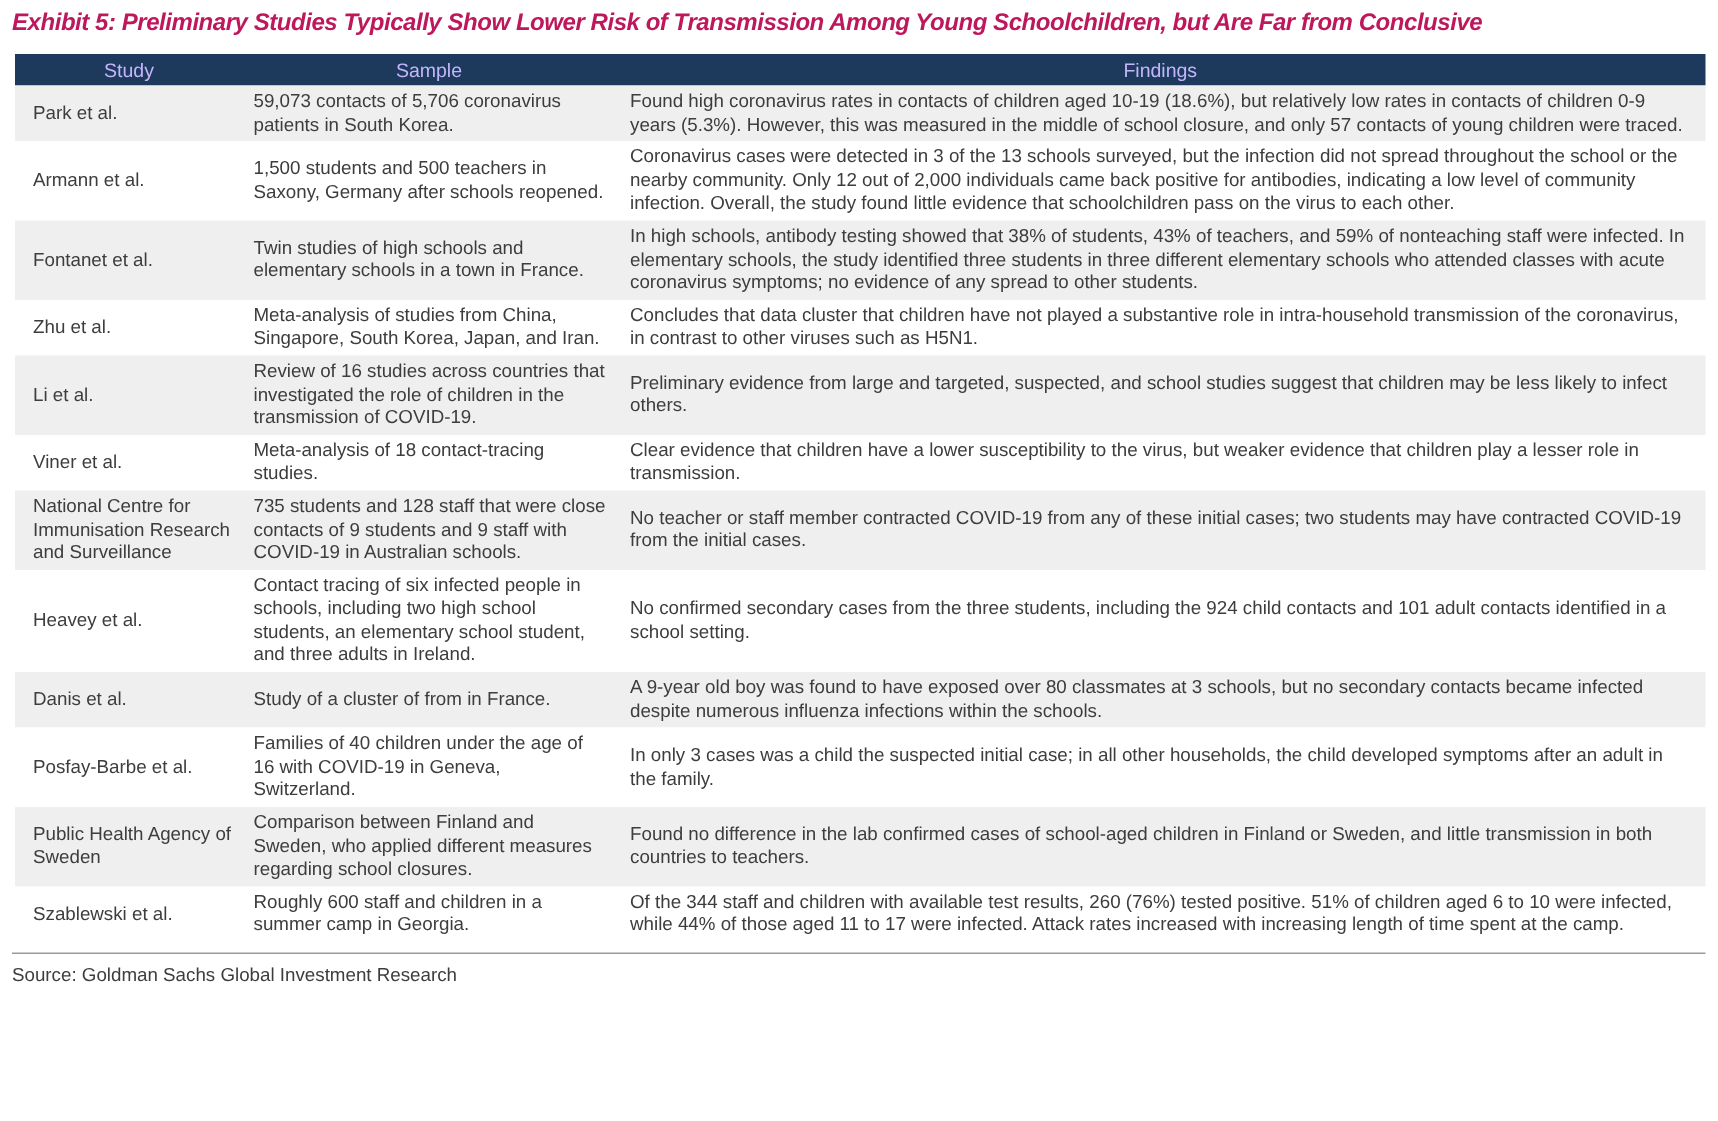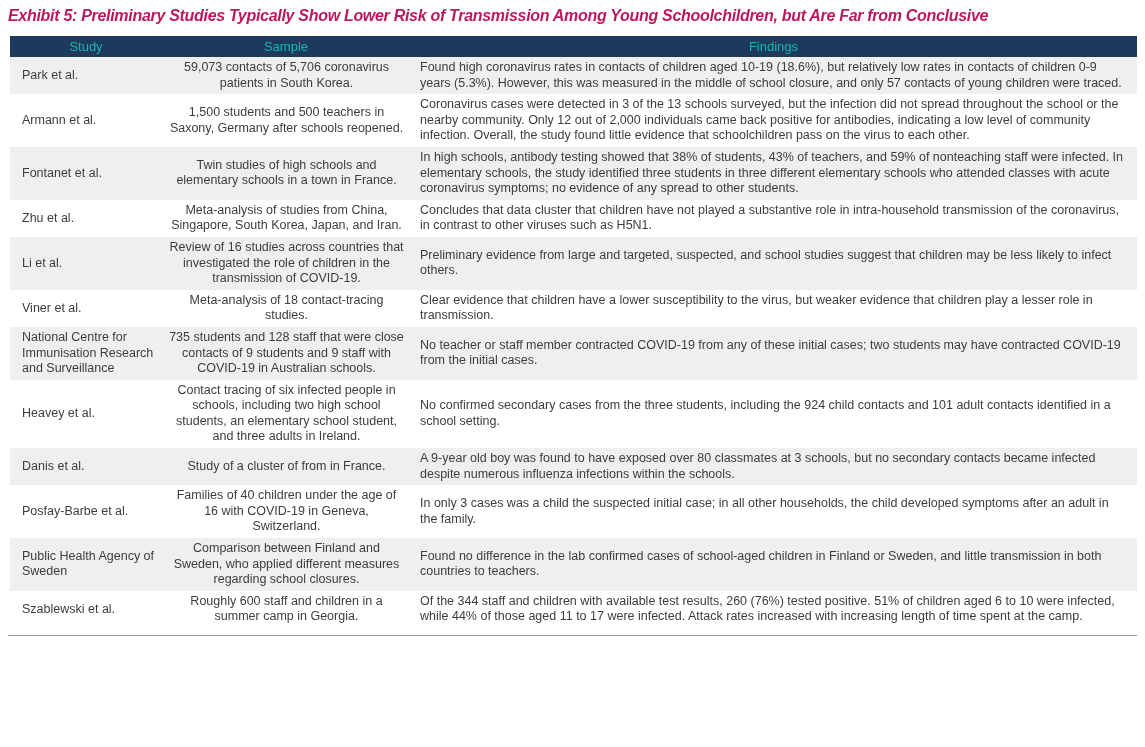--- a/index.html
+++ b/index.html
@@ -28,35 +28,35 @@
     border-collapse: collapse;
     table-layout: fixed;
     width: 1127px;
     margin-left: 2px;
   }
   table.exhibit-table col.c-study    { width: 152px; }
   table.exhibit-table col.c-sample   { width: 248px; }
   table.exhibit-table col.c-findings { width: auto; }
   table.exhibit-table thead th {
     background: #1d3a5d;
-    color: #14b8a6;
+    color: #c4b5fd;
     font-weight: normal;
     font-size: 13px;
     text-align: center;
     padding: 3px 4px;
   }
   table.exhibit-table td {
     font-size: 12.5px;
     line-height: 15.6px;
     color: #3d3d3d;
     vertical-align: middle;
     padding: 3px 6px 3px 3px;
   }
   table.exhibit-table td.col-study    { padding-left: 12px; }
-  table.exhibit-table td.col-sample   { padding-left: 7px; text-align: center; }
+  table.exhibit-table td.col-sample   { padding-left: 7px; }
   table.exhibit-table td.col-findings { padding-left: 10px; padding-right: 14px; }
   table.exhibit-table tbody tr:nth-child(odd)  { background: #efefef; }
   table.exhibit-table tbody tr:nth-child(even) { background: #ffffff; }
   .source-divider {
     border: none;
     border-top: 1px solid #9a9a9a;
     margin: 7px 0 0 0;
   }
   .source-line {
     font-size: 12.5px;
@@ -143,14 +143,15 @@
         <tr>
           <td class="col-study">Szablewski et al.</td>
           <td class="col-sample">Roughly 600 staff and children in a summer camp in Georgia.</td>
           <td class="col-findings">Of the 344 staff and children with available test results, 260 (76%) tested positive. 51% of children aged 6 to 10 were infected, while 44% of those aged 11 to 17 were infected. Attack rates increased with increasing length of time spent at the camp.</td>
         </tr>
       </tbody>
   </table>
 
   <hr class="source-divider">
 
+  <div class="source-line">Source: Goldman Sachs Global Investment Research</div>
 
 </div>
 
 </body></html>

